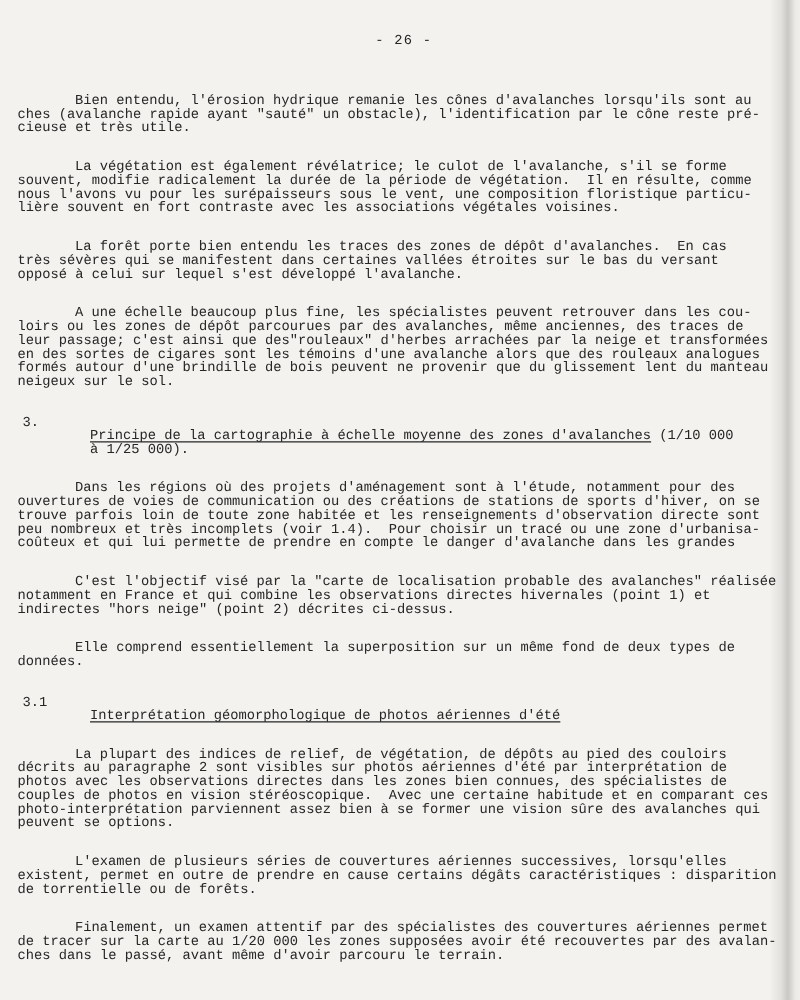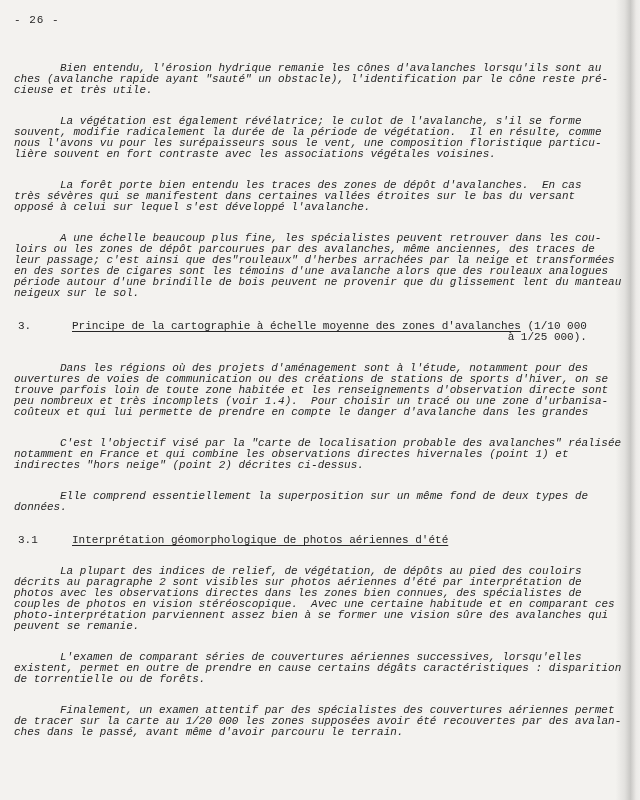--- a/index.html
+++ b/index.html
@@ -8,31 +8,33 @@
     background: linear-gradient(90deg,
       #f3f2ef 0%, #f3f2ef 96.2%,
       #e2e1de 97.6%, #c9c8c5 98.5%,
       #eceae7 99.4%, #f0efec 100%);
     font-family: "Liberation Mono", "DejaVu Sans Mono", monospace;
     font-size: 11px; line-height: 11px;
     color: #262626;
   }
   .page { padding: 15px 8px 0 14px; }
   .page-num {
+    text-align: center;
     margin-bottom: 37px;
     letter-spacing: 1px;
+    margin-top: 13px;
   }
   .line { white-space: pre; }
   .line.first { padding-left: 46px; }
-  .para { margin: 0 0 20px 0; font-style: italic; }
+  .para { margin: 0 0 20px 0; }
   .heading { display: flex; margin: 22px 0 20px 0; }
   .h-num { flex: none; width: 54px; padding-left: 4px; white-space: pre; }
-  .h-text { white-space: pre; }
+  .h-text { white-space: pre; margin-top: 10px; }
   .u { text-decoration: underline; text-underline-offset: 2px; }
-  .h-line2 { display: block; text-align: right; }
+  .h-line2 { display: block; }
 </style>
 </head>
 <body>
 
 <div class="page">
   <div class="page-num">- 26 -</div>
   <main>
       <div class="para">
         <div class="line first">Bien entendu, l'érosion hydrique remanie les cônes d'avalanches lorsqu'ils sont au</div>
         <div class="line">ches (avalanche rapide ayant "sauté" un obstacle), l'identification par le cône reste pré-</div>
@@ -47,21 +49,21 @@
       <div class="para">
         <div class="line first">La forêt porte bien entendu les traces des zones de dépôt d'avalanches.  En cas</div>
         <div class="line">très sévères qui se manifestent dans certaines vallées étroites sur le bas du versant</div>
         <div class="line">opposé à celui sur lequel s'est développé l'avalanche.</div>
       </div>
       <div class="para">
         <div class="line first">A une échelle beaucoup plus fine, les spécialistes peuvent retrouver dans les cou-</div>
         <div class="line">loirs ou les zones de dépôt parcourues par des avalanches, même anciennes, des traces de</div>
         <div class="line">leur passage; c'est ainsi que des"rouleaux" d'herbes arrachées par la neige et transformées</div>
         <div class="line">en des sortes de cigares sont les témoins d'une avalanche alors que des rouleaux analogues</div>
-        <div class="line">période autour d'une brindille de bois peuvent ne provenir que du glissement lent du manteau</div>
+        <div class="line">formés autour d'une brindille de bois peuvent ne provenir que du glissement lent du manteau</div>
         <div class="line">neigeux sur le sol.</div>
       </div>
       <div class="heading">
         <span class="h-num">3.</span>
         <span class="h-text"><span class="u">Principe de la cartographie à échelle moyenne des zones d'avalanches</span><span> (1/10 000</span><span class="h-line2">à 1/25 000).</span></span>
       </div>
       <div class="para">
         <div class="line first">Dans les régions où des projets d'aménagement sont à l'étude, notamment pour des</div>
         <div class="line">ouvertures de voies de communication ou des créations de stations de sports d'hiver, on se</div>
         <div class="line">trouve parfois loin de toute zone habitée et les renseignements d'observation directe sont</div>
@@ -80,24 +82,24 @@
       <div class="heading">
         <span class="h-num">3.1</span>
         <span class="h-text"><span class="u">Interprétation géomorphologique de photos aériennes d'été</span></span>
       </div>
       <div class="para">
         <div class="line first">La plupart des indices de relief, de végétation, de dépôts au pied des couloirs</div>
         <div class="line">décrits au paragraphe 2 sont visibles sur photos aériennes d'été par interprétation de</div>
         <div class="line">photos avec les observations directes dans les zones bien connues, des spécialistes de</div>
         <div class="line">couples de photos en vision stéréoscopique.  Avec une certaine habitude et en comparant ces</div>
         <div class="line">photo-interprétation parviennent assez bien à se former une vision sûre des avalanches qui</div>
-        <div class="line">peuvent se remanie.</div>
+        <div class="line">peuvent se options.</div>
       </div>
       <div class="para">
-        <div class="line first">L'examen de comparant séries de couvertures aériennes successives, lorsqu'elles</div>
+        <div class="line first">L'examen de plusieurs séries de couvertures aériennes successives, lorsqu'elles</div>
         <div class="line">existent, permet en outre de prendre en cause certains dégâts caractéristiques : disparition</div>
         <div class="line">de torrentielle ou de forêts.</div>
       </div>
       <div class="para">
         <div class="line first">Finalement, un examen attentif par des spécialistes des couvertures aériennes permet</div>
         <div class="line">de tracer sur la carte au 1/20 000 les zones supposées avoir été recouvertes par des avalan-</div>
         <div class="line">ches dans le passé, avant même d'avoir parcouru le terrain.</div>
       </div>
     </main>
 </div>

